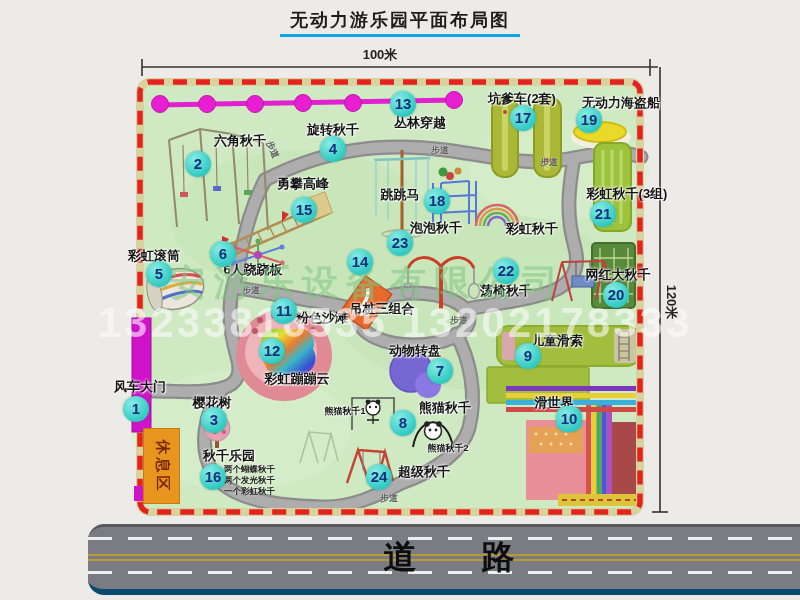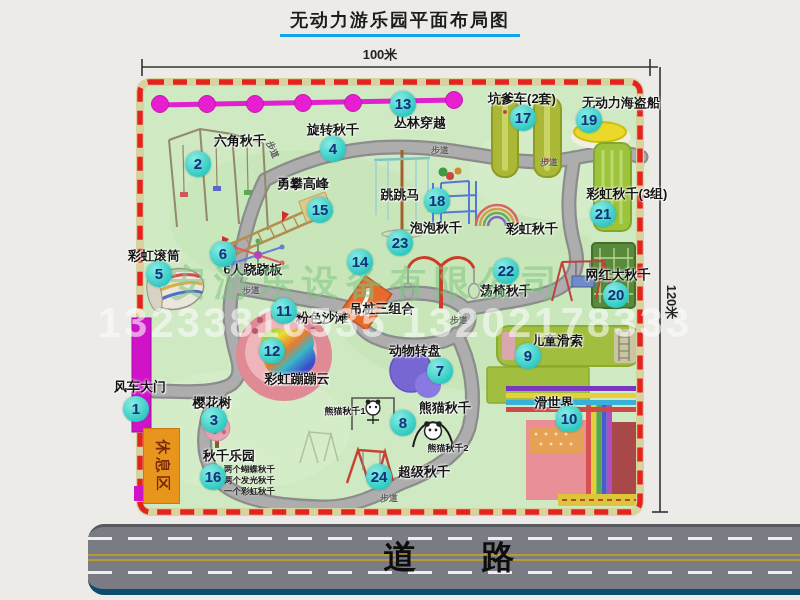--- a/index.html
+++ b/index.html
@@ -349,21 +349,21 @@
   <div class="badge" style="left:159px;top:274px;">5</div>
   <div class="badge" style="left:223px;top:254px;">6</div>
   <div class="badge" style="left:440px;top:371px;">7</div>
   <div class="badge" style="left:403px;top:423px;">8</div>
   <div class="badge" style="left:528px;top:356px;">9</div>
   <div class="badge" style="left:569px;top:419px;border-radius:10px;">10</div>
   <div class="badge" style="left:284px;top:311px;">11</div>
   <div class="badge" style="left:272px;top:351px;">12</div>
   <div class="badge" style="left:403px;top:104px;">13</div>
   <div class="badge" style="left:360px;top:262px;">14</div>
-  <div class="badge" style="left:320px;top:210px;">15</div>
+  <div class="badge" style="left:304px;top:210px;">15</div>
   <div class="badge" style="left:213px;top:477px;">16</div>
   <div class="badge" style="left:523px;top:118px;">17</div>
   <div class="badge" style="left:437px;top:201px;">18</div>
   <div class="badge" style="left:589px;top:120px;">19</div>
   <div class="badge" style="left:616px;top:295px;">20</div>
   <div class="badge" style="left:603px;top:214px;">21</div>
   <div class="badge" style="left:506px;top:271px;">22</div>
   <div class="badge" style="left:400px;top:243px;">23</div>
   <div class="badge" style="left:379px;top:477px;">24</div>
 

